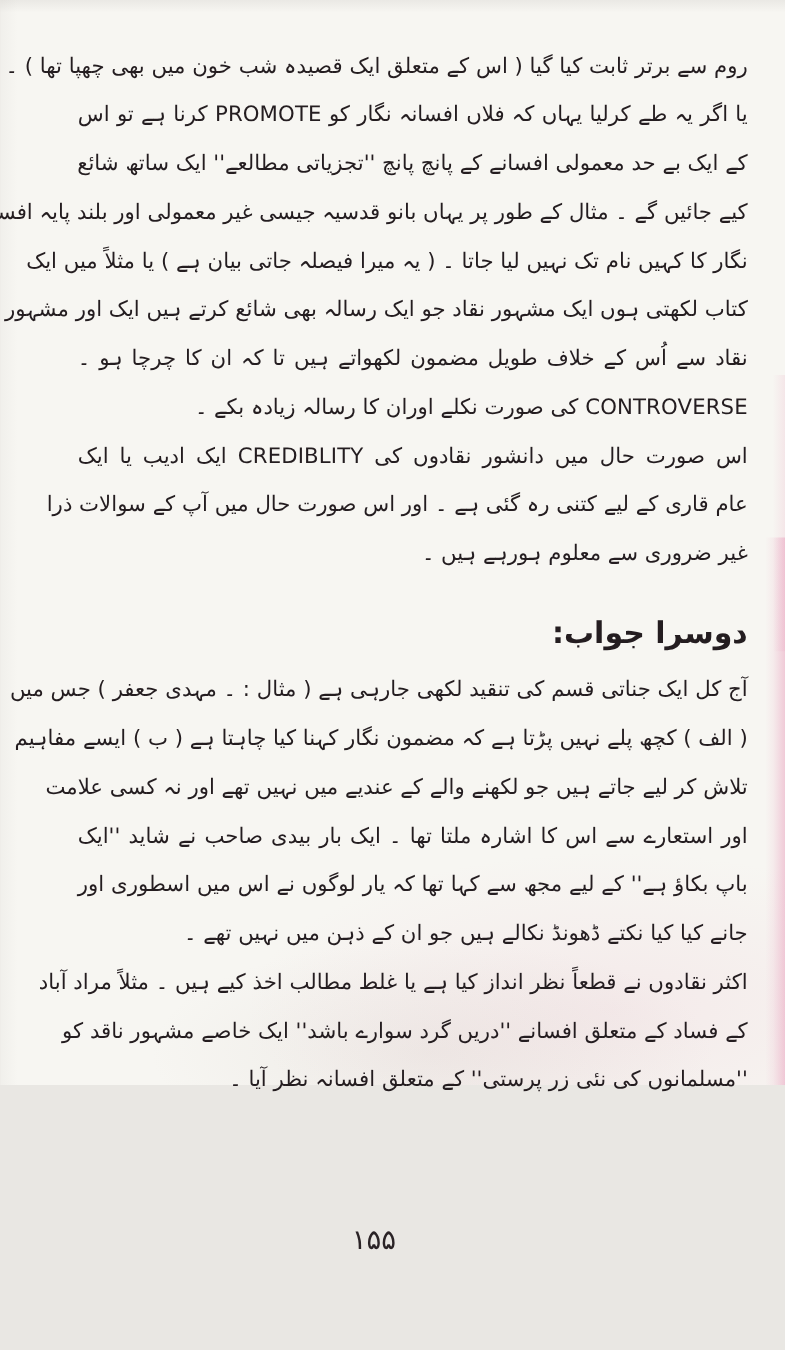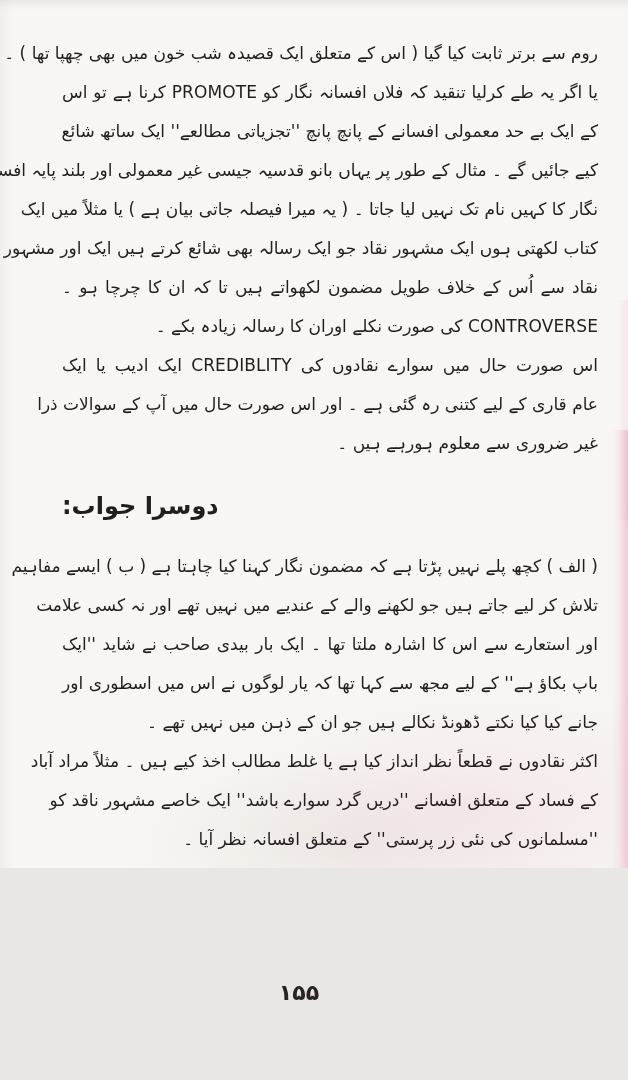--- a/index.html
+++ b/index.html
@@ -41,58 +41,59 @@
     text-align-last:justify;
     white-space:nowrap;
     font-weight:500;
     letter-spacing:0.1px;
   }
   .line.pend{
     text-align:right;
     text-align-last:right;
   }
   .heading{
-    margin:26px 0 24px 0;
+    margin:26px 0 10px 0;
     font-size:24px;
     font-weight:bold;
-    text-align:left;
+    text-align:right;
     line-height:34px;
     letter-spacing:0;
   }
   .page-number{
     position:absolute;
     top:980px;left:0;right:30px;
     text-align:center;
     font-size:22px;
-    font-weight:bold;
+    font-weight:normal;
     color:#2a2326;
   }
 </style>
 </head>
 <body>
 
 <div class="page">
   <div class="edge-pink"></div>
   <div class="edge-pink-soft"></div>
 
   <main class="text-block">
     <div class="line">روم سے برتر ثابت کیا گیا ( اس کے متعلق ایک قصیدہ شب خون میں بھی چھپا تھا ) ۔</div>
-    <div class="line">یا اگر یہ طے کرلیا تنقید کہ فلاں افسانہ نگار کو PROMOTE کرنا ہے تو اس</div>
+    <div class="line">یا اگر یہ طے کرلیا یہاں کہ فلاں افسانہ نگار کو PROMOTE کرنا ہے تو اس</div>
     <div class="line">کے ایک بے حد معمولی افسانے کے پانچ پانچ ''تجزیاتی مطالعے'' ایک ساتھ شائع</div>
     <div class="line">کیے جائیں گے ۔ مثال کے طور پر یہاں بانو قدسیہ جیسی غیر معمولی اور بلند پایہ افسانہ</div>
     <div class="line">نگار کا کہیں نام تک نہیں لیا جاتا ۔ ( یہ میرا فیصلہ جاتی بیان ہے ) یا مثلاً میں ایک</div>
     <div class="line">کتاب لکھتی ہوں ایک مشہور نقاد جو ایک رسالہ بھی شائع کرتے ہیں ایک اور مشہور</div>
     <div class="line">نقاد سے اُس کے خلاف طویل مضمون لکھواتے ہیں تا کہ ان کا چرچا ہو ۔</div>
     <div class="line pend">CONTROVERSE کی صورت نکلے اوران کا رسالہ زیادہ بکے ۔</div>
-    <div class="line">اس صورت حال میں سوارے نقادوں کی CREDIBLITY ایک ادیب یا ایک</div>
+    <div class="line">اس صورت حال میں دانشور نقادوں کی CREDIBLITY ایک ادیب یا ایک</div>
     <div class="line">عام قاری کے لیے کتنی رہ گئی ہے ۔ اور اس صورت حال میں آپ کے سوالات ذرا</div>
     <div class="line pend">غیر ضروری سے معلوم ہورہے ہیں ۔</div>
 
     <h2 class="heading">دوسرا جواب:</h2>
 
+    <div class="line">آج کل ایک جناتی قسم کی تنقید لکھی جارہی ہے ( مثال : ۔ مہدی جعفر ) جس میں</div>
     <div class="line">( الف ) کچھ پلے نہیں پڑتا ہے کہ مضمون نگار کہنا کیا چاہتا ہے ( ب ) ایسے مفاہیم</div>
     <div class="line">تلاش کر لیے جاتے ہیں جو لکھنے والے کے عندیے میں نہیں تھے اور نہ کسی علامت</div>
     <div class="line">اور استعارے سے اس کا اشارہ ملتا تھا ۔ ایک بار بیدی صاحب نے شاید ''ایک</div>
     <div class="line">باپ بکاؤ ہے'' کے لیے مجھ سے کہا تھا کہ یار لوگوں نے اس میں اسطوری اور</div>
     <div class="line pend">جانے کیا کیا نکتے ڈھونڈ نکالے ہیں جو ان کے ذہن میں نہیں تھے ۔</div>
     <div class="line">اکثر نقادوں نے قطعاً نظر انداز کیا ہے یا غلط مطالب اخذ کیے ہیں ۔ مثلاً مراد آباد</div>
     <div class="line">کے فساد کے متعلق افسانے ''دریں گرد سوارے باشد'' ایک خاصے مشہور ناقد کو</div>
     <div class="line pend">''مسلمانوں کی نئی زر پرستی'' کے متعلق افسانہ نظر آیا ۔</div>
   </main>
 

